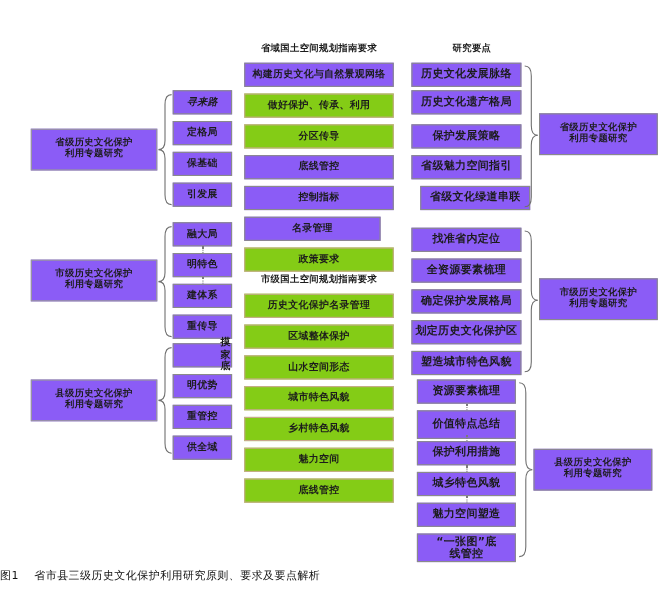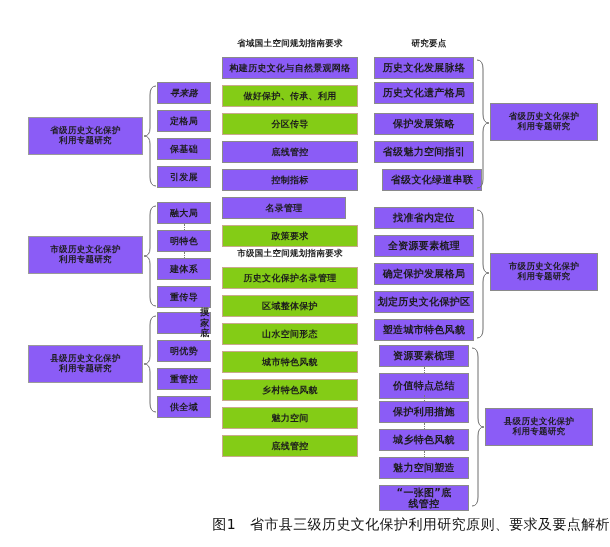--- a/index.html
+++ b/index.html
@@ -58,22 +58,22 @@
     border-left:1px dotted #7a7a7a;
   }
   .brace{ position:absolute; }
   .brace svg{ display:block; }
 
   
   #caption{
     position:absolute;
     left:0; right:0;
     top:516px;
-    text-align:right;
-    font-size:14px;
+    text-align:left;
+    font-size:10px;
     color:#111;
     font-weight:400;
     letter-spacing:0.4px;
   }
   #caption .capno{ margin-right:14px; }
 </style>
 </head>
 <body>
 
 <div id="page">

